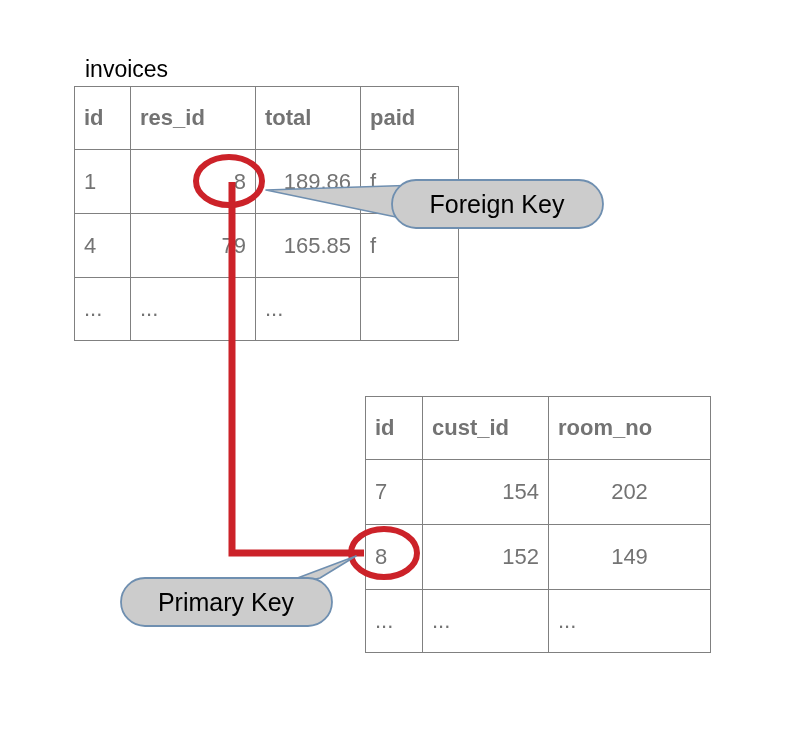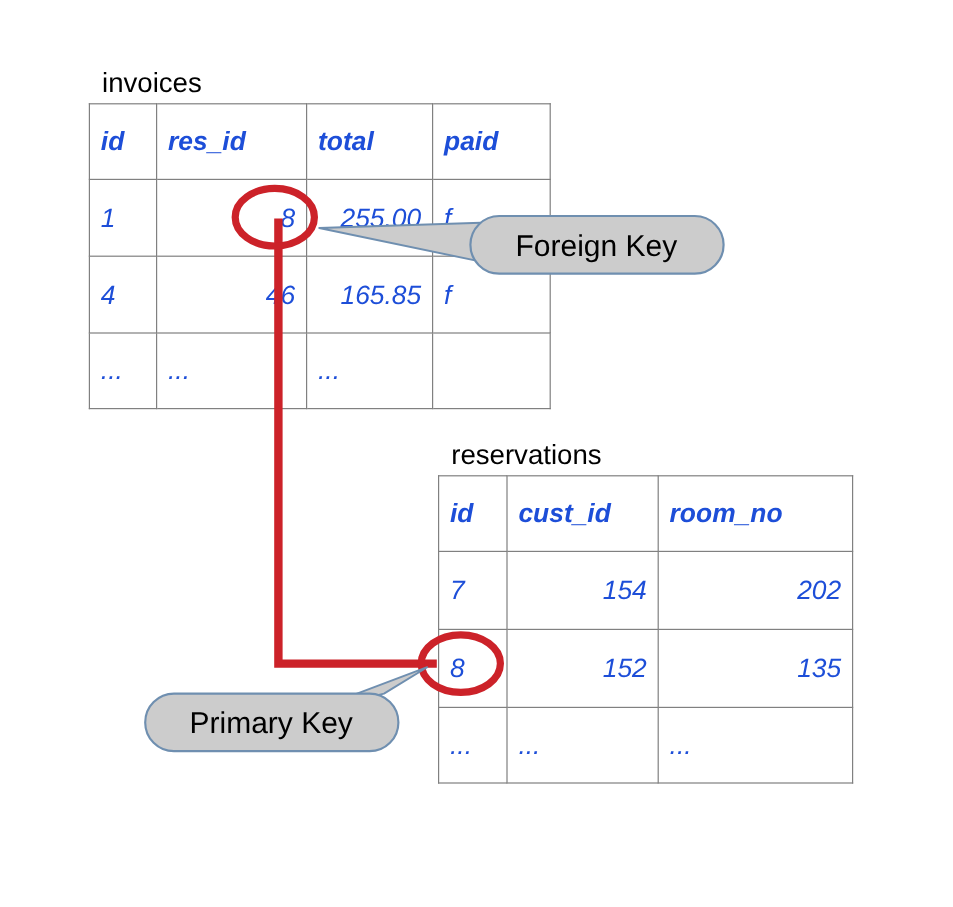--- a/index.html
+++ b/index.html
@@ -39,29 +39,28 @@
     position: absolute;
     border-collapse: collapse;
     table-layout: fixed;
     background: #ffffff;
   }
   .db-table td, .db-table th {
     border: 1px solid #808080;
     padding: 0 9px;
     font-size: 22px;
     line-height: 22px;
-    color: #1d4ed8;
+    color: #737373;
     vertical-align: middle;
     white-space: nowrap;
     overflow: hidden;
-    font-style: italic;
   }
   .num { text-align: right; }
   .lft { text-align: left; }
-  .ctr { text-align: right; }
+  .ctr { text-align: center; }
 
   
   #invoices-table {
     left: 74px;
     top: 86px;
     width: 384px;
   }
   #invoices-table .c-id    { width: 56px; }
   #invoices-table .c-resid { width: 125px; }
   #invoices-table .c-total { width: 105px; }
@@ -116,39 +115,38 @@
     <tbody>
       <tr class="r-head">
         <td class="lft" style="font-weight:bold">id</td>
         <td class="lft" style="font-weight:bold">res_id</td>
         <td class="lft" style="font-weight:bold">total</td>
         <td class="lft" style="font-weight:bold">paid</td>
       </tr>
       <tr class="r-body">
         <td class="lft">1</td>
         <td class="num">8</td>
-        <td class="num">255.00</td>
+        <td class="num">189.86</td>
         <td class="lft">f</td>
       </tr>
       <tr class="r-body">
         <td class="lft">4</td>
-        <td class="num">46</td>
+        <td class="num">79</td>
         <td class="num">165.85</td>
         <td class="lft">f</td>
       </tr>
       <tr class="r-last">
         <td class="lft">...</td>
         <td class="lft">...</td>
         <td class="lft">...</td>
         <td class="lft"></td>
       </tr>
     </tbody>
   </table>
 
-  <div id="reservations-title" class="table-title">reservations</div>
 
   <table id="reservations-table" class="db-table">
     <colgroup>
       <col class="c-id">
         <col class="c-custid">
         <col class="c-roomno">
     </colgroup>
     <tbody>
       <tr class="r-head">
         <td class="lft" style="font-weight:bold">id</td>
@@ -156,21 +154,21 @@
         <td class="lft" style="font-weight:bold">room_no</td>
       </tr>
       <tr class="r-body">
         <td class="lft">7</td>
         <td class="num">154</td>
         <td class="ctr">202</td>
       </tr>
       <tr class="r-body">
         <td class="lft">8</td>
         <td class="num">152</td>
-        <td class="ctr">135</td>
+        <td class="ctr">149</td>
       </tr>
       <tr class="r-last">
         <td class="lft">...</td>
         <td class="lft">...</td>
         <td class="lft">...</td>
       </tr>
     </tbody>
   </table>
 
   <svg id="overlay" viewBox="0 0 794 756" width="794" height="756">

